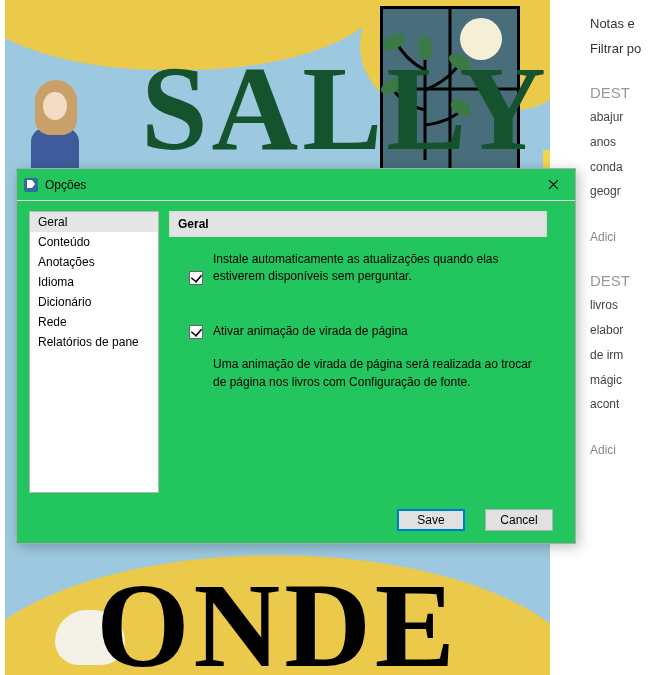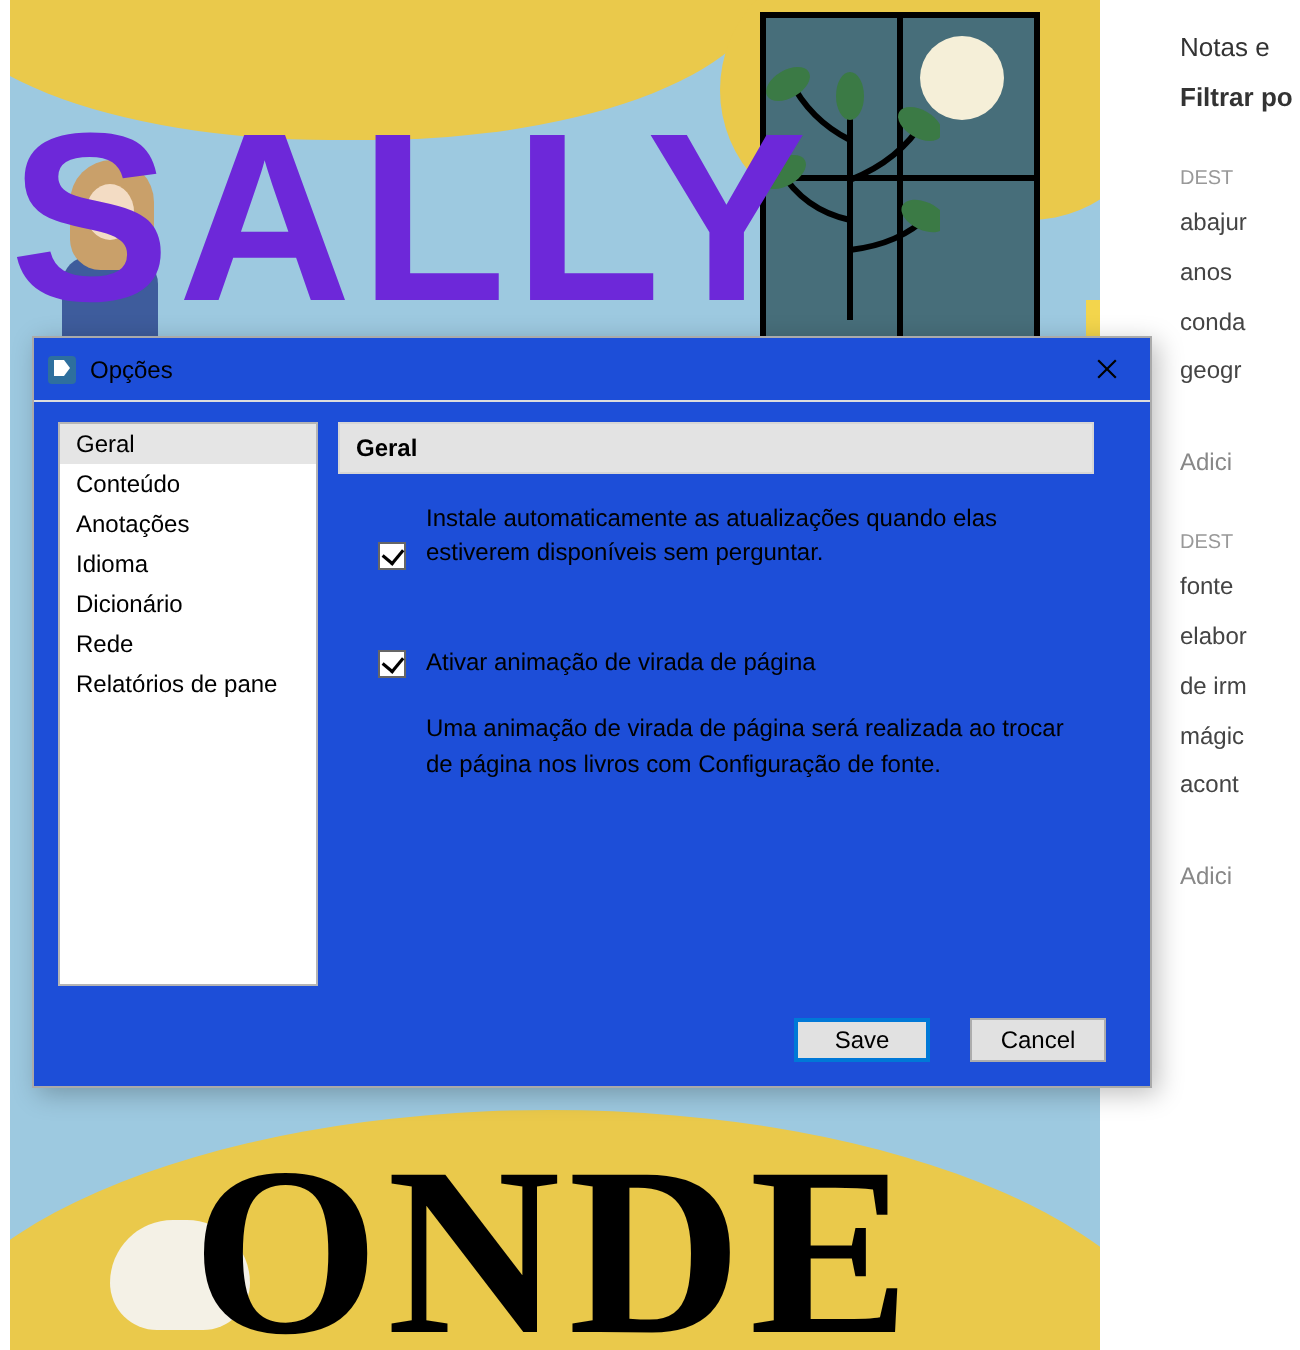--- a/index.html
+++ b/index.html
@@ -1,47 +1,47 @@
 <!DOCTYPE html>
 <html><head>
 <meta charset="utf-8">
 <style>
   html,body{margin:0;padding:0;width:650px;height:675px;overflow:hidden;font-family:"Segoe UI",Tahoma,sans-serif;font-size:12px;color:#000;background:#fff}
   *{box-sizing:border-box}
 
   
   .cover{position:absolute;left:5px;top:0;width:545px;height:675px;background:#9dc9e0;z-index:0;overflow:hidden}
-  .cover .sallytitle{position:absolute;left:0;right:0;top:40px;text-align:left;font-family:Liberation Sans, sans-serif;font-weight:900;font-size:120px;letter-spacing:4px;color:#6d28d9;z-index:5}
+  .cover .sallytitle{position:absolute;left:0;right:0;top:40px;text-align:right;font-family:Liberation Serif, serif;font-weight:900;font-size:120px;letter-spacing:4px;color:#14532d;z-index:5}
   .cover .ondetext{position:absolute;left:0;right:0;bottom:-20px;text-align:center;font-family:Georgia,"Times New Roman",serif;font-weight:900;font-size:120px;letter-spacing:4px;color:#000;z-index:5}
   .cover .blob1{position:absolute;left:-40px;top:-40px;width:420px;height:110px;background:#eac94b;border-radius:0 0 200px 200px / 0 0 80px 80px}
   .cover .blob2{position:absolute;right:-30px;top:-20px;width:220px;height:130px;background:#eac94b;border-radius:120px}
   .cover .blob3{position:absolute;left:-50px;bottom:-60px;width:640px;height:180px;background:#eac94b;border-radius:320px 320px 0 0 / 140px 140px 0 0}
   .cover .window{position:absolute;right:30px;top:6px;width:140px;height:165px;border:3px solid #000;background:#476e7a}
   .cover .window:before{content:"";position:absolute;left:50%;top:0;bottom:0;width:3px;background:#000;transform:translateX(-50%)}
   .cover .window:after{content:"";position:absolute;top:50%;left:0;right:0;height:3px;background:#000;transform:translateY(-50%)}
   .cover .moon{position:absolute;right:48px;top:18px;width:42px;height:42px;background:#f5efd8;border-radius:50%}
   .cover .plant{position:absolute;right:80px;top:30px;width:90px;height:130px;color:#2e5c3a;font-size:0}
   .cover .plant svg{width:100%;height:100%}
   .cover .girl{position:absolute;left:20px;top:80px;width:70px;height:150px}
   .cover .girl .hair{position:absolute;left:10px;top:0;width:42px;height:55px;background:#c9a06a;border-radius:22px 22px 16px 16px}
   .cover .girl .face{position:absolute;left:18px;top:12px;width:24px;height:28px;background:#f3dcc4;border-radius:50%}
   .cover .girl .body{position:absolute;left:6px;top:48px;width:48px;height:70px;background:#3e5c9c;border-radius:14px 14px 8px 8px}
   .cover .cat{position:absolute;left:50px;bottom:10px;width:70px;height:55px;background:#f4f1e6;border-radius:40px 40px 30px 30px}
 
   
   .sidepanel{position:absolute;right:0;top:0;width:70px;height:675px;background:#fff;z-index:1;padding:16px 0 0 10px;overflow:hidden;font-size:13px;color:#333}
   .sidepanel .lbl{margin:0 0 10px 0;white-space:nowrap}
-  .sidepanel .bold{font-weight:700}
-  .sidepanel .tag{font-size:10px;color:#999;text-transform:uppercase;margin-top:28px}
+  .sidepanel .bold{font-weight:400}
+  .sidepanel .tag{font-size:15px;color:#999;text-transform:uppercase;margin-top:28px}
   .sidepanel .frag{font-size:12px;color:#444;line-height:1.4;margin-top:8px}
   .sidepanel .adic{font-size:12px;color:#888;margin-top:30px}
   .yellowbar{position:absolute;left:543px;top:150px;width:7px;height:36px;background:#f3d54c;z-index:2}
 
   
-  .dialog{position:absolute;left:16px;top:168px;width:560px;height:376px;background:#1d4ed8;border:1px solid #aaa;box-shadow:3px 3px 12px rgba(0,0,0,0.25);z-index:10;display:flex;flex-direction:column}
+  .dialog{position:absolute;left:16px;top:168px;width:560px;height:376px;background:#22c55e;border:1px solid #aaa;box-shadow:3px 3px 12px rgba(0,0,0,0.25);z-index:10;display:flex;flex-direction:column}
   .titlebar{height:32px;display:flex;align-items:center;padding:0 0 0 6px;border-bottom:1px solid #ddd}
   .titlebar .app-icon{width:16px;height:16px;margin-right:6px;display:inline-flex;align-items:center;justify-content:center}
   .titlebar .title{flex:1;font-size:12px}
   .titlebar .close{width:44px;height:30px;display:flex;align-items:center;justify-content:center;font-size:14px;font-family:Arial,sans-serif;color:#000;cursor:default}
 
   .body{flex:1;display:flex;padding:10px 28px 4px 12px;overflow:hidden}
   .nav{width:130px;border:1px solid #b5b5b5;background:#fff;margin-right:10px;overflow:hidden}
   .nav .item{padding:3px 8px;white-space:nowrap;cursor:default;text-overflow:ellipsis;overflow:hidden}
   .nav .item.selected{background:#e5e5e5}
 
@@ -99,21 +99,21 @@
 <div class="sidepanel">
   <div class="lbl">Notas e</div>
   <div class="lbl bold">Filtrar po</div>
   <div class="tag">DEST</div>
   <div class="frag">abajur</div>
   <div class="frag">anos</div>
   <div class="frag">conda</div>
   <div class="frag">geogr</div>
   <div class="adic">Adici</div>
   <div class="tag">DEST</div>
-  <div class="frag">fonte</div>
+  <div class="frag">livros</div>
   <div class="frag">elabor</div>
   <div class="frag">de irm</div>
   <div class="frag">mágic</div>
   <div class="frag">acont</div>
   <div class="adic">Adici</div>
 </div>
 
 <div class="dialog">
   <div class="titlebar">
     <span class="app-icon">

